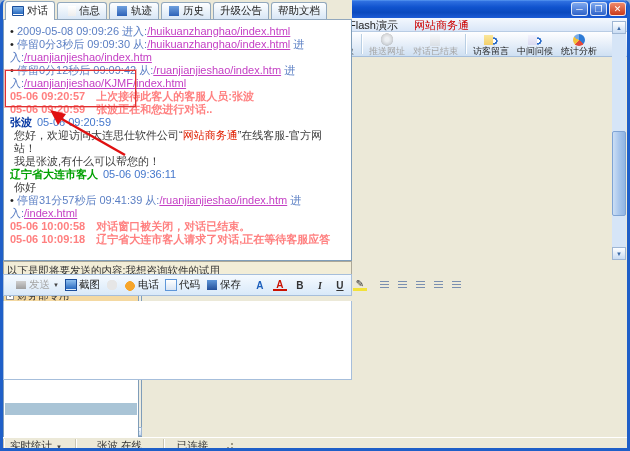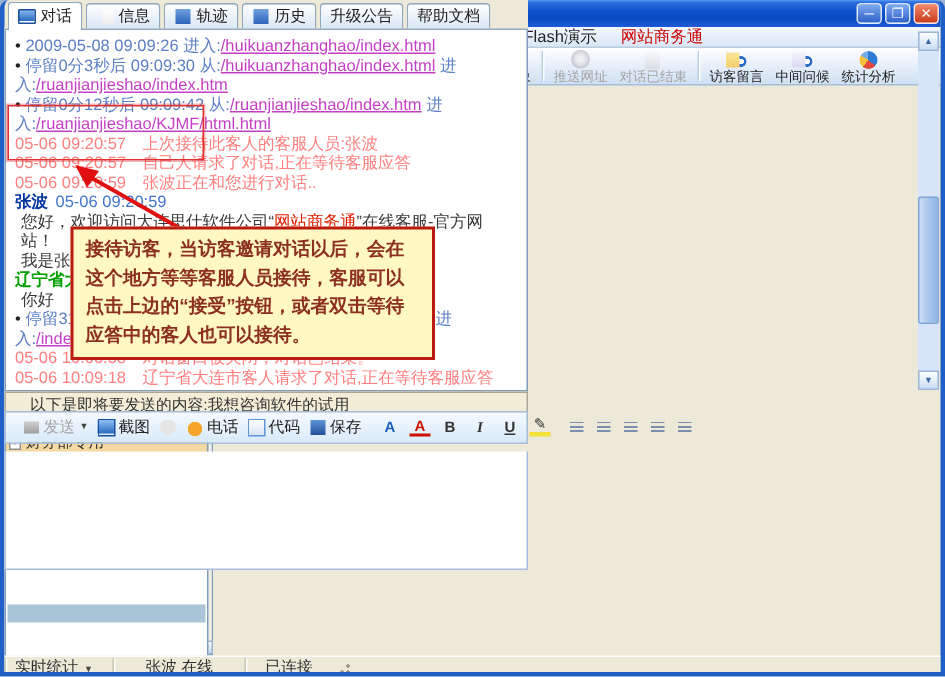--- a/index.html
+++ b/index.html
@@ -146,33 +146,33 @@
   .ticon { width:12px; height:10px; background-repeat:no-repeat; flex:none; }
   .t-dialog { background-image:linear-gradient(#8FC0F0,#2A6BC0); background-size:11px 8px; border-radius:1px; box-shadow:0 0 0 1px #1B4E9B inset; }
   .t-info { background-image:linear-gradient(#FFFFFF,#EDEDED); background-size:8px 10px; background-position:2px 0; box-shadow:2px 0 0 -1px transparent; border:0; outline:0; }
   .t-info { box-shadow:none; border-left:2px solid transparent; }
   .t-sq { background-image:linear-gradient(#6FA0DE,#2D62B8); background-size:10px 10px; background-position:1px 0; border-radius:1px; }
   .chatlog { position:absolute; left:0; top:20px; width:349px; height:241px; background:#fff;
     border:1px solid #7F9DB9; border-top:none; padding:5px 20px 0 6px; font-size:11px; line-height:13px; overflow:hidden; }
   .cl-nav { color:#5B7FC4; }
   .cl-nav .blt { color:#222; }
   .cl-nav a, .cl-nav .lnk { color:#C43FC4; text-decoration:underline; }
-  .cl-sys { color:#FF8080; }
+  .cl-sys { color:#FF8080;font-weight:bold; }
   .cl-name { font-weight:bold; }
   .cl-name .agent { color:#0033A0; }
   .cl-name .visitor { color:#00A000; }
   .cl-name .tm { color:#4477CC; font-weight:normal; margin-left:5px; }
   .cl-msg { color:#3A3A3A; padding-left:4px; }
   .cl-msg .brand { color:#E02000; }
   .cscroll { position:absolute; right:1px; top:21px; width:14px; height:239px; background:#D6E5F7; }
   .cscroll .sarr { width:14px; height:13px; font-size:6px; line-height:12px; }
   .cthumb { position:absolute; left:0; top:110px; width:14px; height:85px;
     background:linear-gradient(90deg,#CBDEF5,#A8C6EC 50%,#8FB4E4); border:1px solid #7FA4D4; border-radius:2px; }
   .pending { position:absolute; left:0; top:261px; width:349px; height:18px; background:#F2EDD7;
-    border:1px solid #ACA899; font-size:10.5px; color:#333; line-height:16px; padding:0 16px; white-space:nowrap; overflow:hidden; }
+    border:1px solid #ACA899; font-size:10.5px; color:#333; line-height:16px; padding:0 3px; white-space:nowrap; overflow:hidden; }
   .ctoolbar { position:absolute; left:0; top:274px; width:349px; height:22px;
     background:linear-gradient(#F5FAFF,#D9E9F9); border:1px solid #A6BEDB; display:flex; align-items:center;
     padding:0 2px; font-size:10.5px; color:#222; }
   .cgrip { width:2px; height:14px; background:repeating-linear-gradient(#9FB6CE 0 1px,transparent 1px 3px); margin:0 3px; }
   .cbtn { display:flex; align-items:center; gap:2px; padding:1px 3px; border-radius:2px; white-space:nowrap; }
   .cbtn.disabled { color:#A5A5A5; }
   .cbtn .ci { width:12px; height:12px; background-repeat:no-repeat; display:inline-block; }
   .ci-send { background-image:linear-gradient(#CFCFCF,#9F9F9F); background-size:10px 8px; background-position:1px 2px; }
   .ci-shot { background-image:linear-gradient(#8FC0F0,#2A6BC0); background-size:11px 9px; background-position:0 1px; box-shadow:inset 0 0 0 1px #1B4E9B; }
   .ci-smile { background-image:radial-gradient(circle at 6px 6px,#E6E6E6 0 5px,transparent 5.4px); }
@@ -512,23 +512,22 @@
         <span class="tab">
           <span>升级公告</span>
         </span>
         <span class="tab">
           <span>帮助文档</span>
         </span>
       </div>
     <div class="chatlog" id="chatlog">
         <div class="cl-nav"><span class="blt">• </span><span>2009-05-08 09:09:26 进入:</span><span class="lnk">/huikuanzhanghao/index.html</span></div>
         <div class="cl-nav"><span class="blt">• </span><span>停留0分3秒后 09:09:30 从:</span><span class="lnk">/huikuanzhanghao/index.html</span><span> 进入:</span><span class="lnk">/ruanjianjieshao/index.htm</span></div>
-        <div class="cl-nav"><span class="blt">• </span><span>停留0分12秒后 09:09:42 从:</span><span class="lnk">/ruanjianjieshao/index.htm</span><span> 进入:</span><span class="lnk">/ruanjianjieshao/KJMF/html.html</span></div>
+        <div class="cl-nav"><span class="blt">• </span><span>停留0分12秒后 09:09:42 从:</span><span class="lnk">/ruanjianjieshao/index.htm</span><span> 进入:</span><span class="lnk">/ruanjianjieshao/KJMF/index.html</span></div>
         <div class="cl-sys">05-06 09:20:57　上次接待此客人的客服人员:张波</div>
-        <div class="cl-sys">05-06 09:20:57　自己人请求了对话,正在等待客服应答</div>
         <div class="cl-sys">05-06 09:20:59　张波正在和您进行对话..</div>
         <div class="cl-name"><span class="agent">张波</span><span class="tm">05-06 09:20:59</span></div>
         <div class="cl-msg"><span>您好，欢迎访问大连思仕软件公司“</span><span class="brand">网站商务通</span><span>”在线客服-官方网站！</span></div>
         <div class="cl-msg"><span>我是张波,有什么可以帮您的！</span></div>
         <div class="cl-name"><span class="visitor">辽宁省大连市客人</span><span class="tm">05-06 09:36:11</span></div>
         <div class="cl-msg"><span>你好</span></div>
         <div class="cl-nav"><span class="blt">• </span><span>停留31分57秒后 09:41:39 从:</span><span class="lnk">/ruanjianjieshao/index.htm</span><span> 进入:</span><span class="lnk">/index.html</span></div>
         <div class="cl-sys">05-06 10:00:58　对话窗口被关闭，对话已结束。</div>
         <div class="cl-sys">05-06 10:09:18　辽宁省大连市客人请求了对话,正在等待客服应答</div>
       </div>
@@ -601,21 +600,20 @@
         </span>
       </div>
     <div class="inputarea"></div>
   </div>
 
   <div id="redrect"></div>
   <svg id="arrow" viewBox="0 0 120 60">
     <line x1="92" y1="52" x2="27" y2="15" stroke="#E01010" stroke-width="2.5"></line>
     <polygon points="17,7 33,11 25,22" fill="#E01010"></polygon>
   </svg>
-  <div id="tooltip">接待访客，当访客邀请对话以后，会在这个地方等等客服人员接待，客服可以点击上边的“接受”按钮，或者双击等待应答中的客人也可以接待。</div>
 
   <div class="statusbar">
     <span class="sb-sec" style="width:72px"><span>实时统计</span><span class="sb-dd">▼</span></span>
     <span class="sb-sec" style="width:88px;text-align:center">张波 在线</span>
     <span class="sb-sec" style="width:58px;text-align:center">已连接</span>
     <span class="sgrip"></span>
   </div>
 </div>
 
 </body></html>

